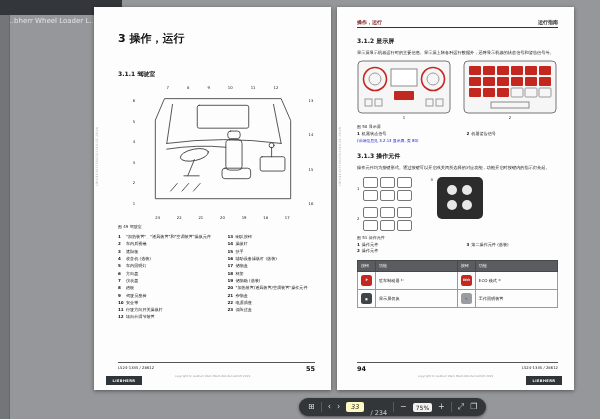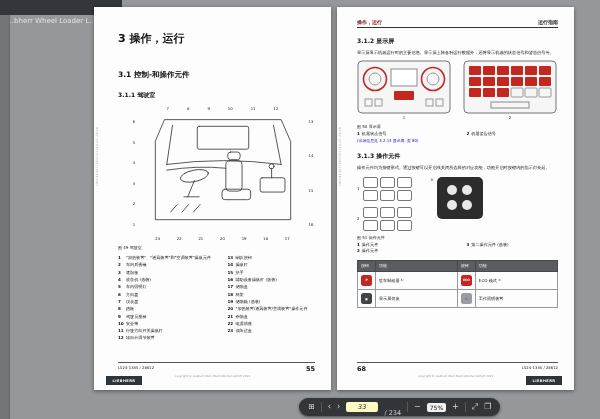--- a/index.html
+++ b/index.html
@@ -94,41 +94,40 @@
               border-radius:2.5px; font-size:3px; font-weight:bold; }
   .btn-red  { background:#c4271f; color:#fff; }
   .btn-dark { background:#3e4447; color:#fff; }
   .btn-gray { background:#999da1; color:#222; }
 
   
   .toolbar { position:absolute; left:299px; top:398px; height:18px; display:flex; align-items:center; gap:6px;
              background:#323639; border-radius:10px; padding:0 9px; box-shadow:0 1px 3px rgba(0,0,0,.5); }
   .tbtn { color:#dcdcdc; font-size:8px; line-height:1; }
   .tdiv { width:1px; height:10px; background:#55585c; }
-  .page-box { background:#fef9c3; color:#222; font-size:6.5px; padding:1px 12px; border-radius:2px; min-width:12px; text-align:center;font-style:italic; }
+  .page-box { background:#fef9c3; color:#222; font-size:6.5px; padding:1px 5px; border-radius:2px; min-width:12px; text-align:center;font-style:italic; }
   .ptotal { color:#cfcfcf; font-size:6.5px;margin-top:12px; }
   .zoom-box { background:#f1f1f1; color:#222; font-size:6px; padding:1px 3px; border-radius:2px; }
 </style>
 </head>
 <body>
 
 <div class="viewer">
 
   <div class="tab">
     <span class="tab-title">…bherr Wheel Loader L…</span>
   </div>
 
   <div class="side-strip"></div>
 
   <div class="page page-left">
     <div class="vcode">LBH/11007255/03/2019-03-28/zh</div>
 
     <div class="lp-content">
       <div class="chapter">3 操作，运行</div>
-      <div class="section">3.1 控制-和操作元件</div>
       <div class="subsection">3.1.1 驾驶室</div>
 
       <div>
         <div class="co-row co-top">
           <span class="co">7</span>
           <span class="co">8</span>
           <span class="co">9</span>
           <span class="co">10</span>
           <span class="co">11</span>
           <span class="co">12</span>
@@ -423,21 +422,21 @@
             <td class="icon-cell"><span class="btn-icon btn-dark">▣</span></td>
             <td>显示屏切换</td>
             <td class="icon-cell"><span class="btn-icon btn-gray">☼</span></td>
             <td>工作照明装置</td>
           </tr>
         </tbody>
       </table>
     </div>
 
     <div class="footrule"></div>
-    <span class="pnum pnum-left">68</span>
+    <span class="pnum pnum-left">94</span>
     <span class="code code-right">L524-1335 / 28612</span>
     <div class="copyline">copyright © Liebherr-Werk Bischofshofen GmbH 2019</div>
     <div class="logo logo-right">
         <span>LIEBHERR</span>
       </div>
   </div>
 
   <div class="toolbar">
     <span class="tbtn">⊞</span>
     <span class="tdiv"></span>

